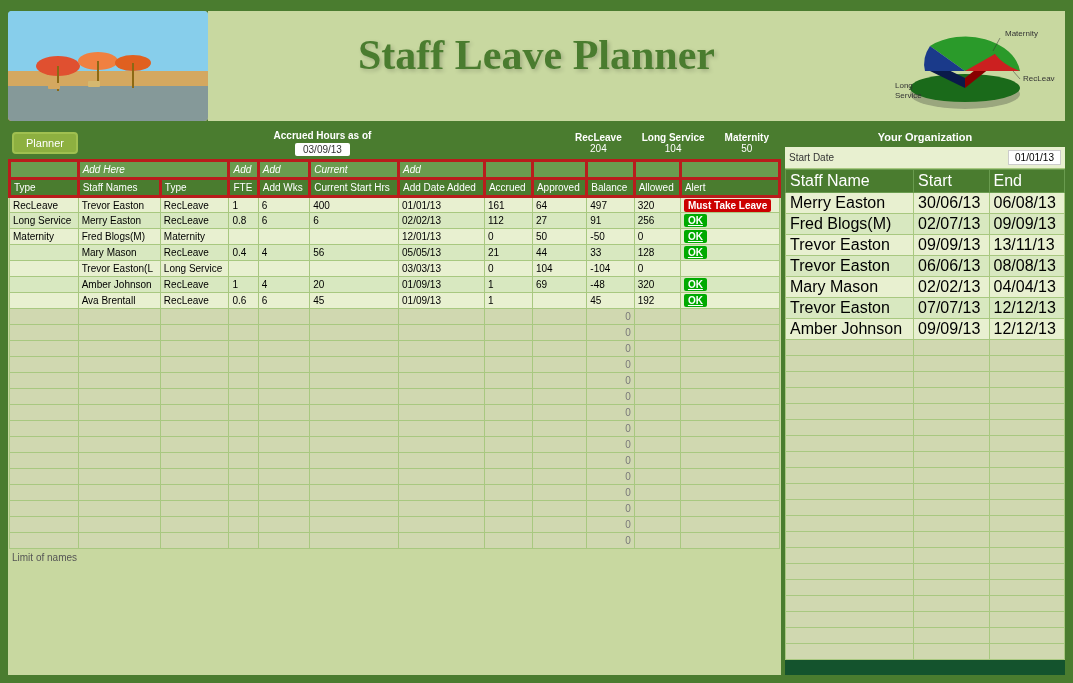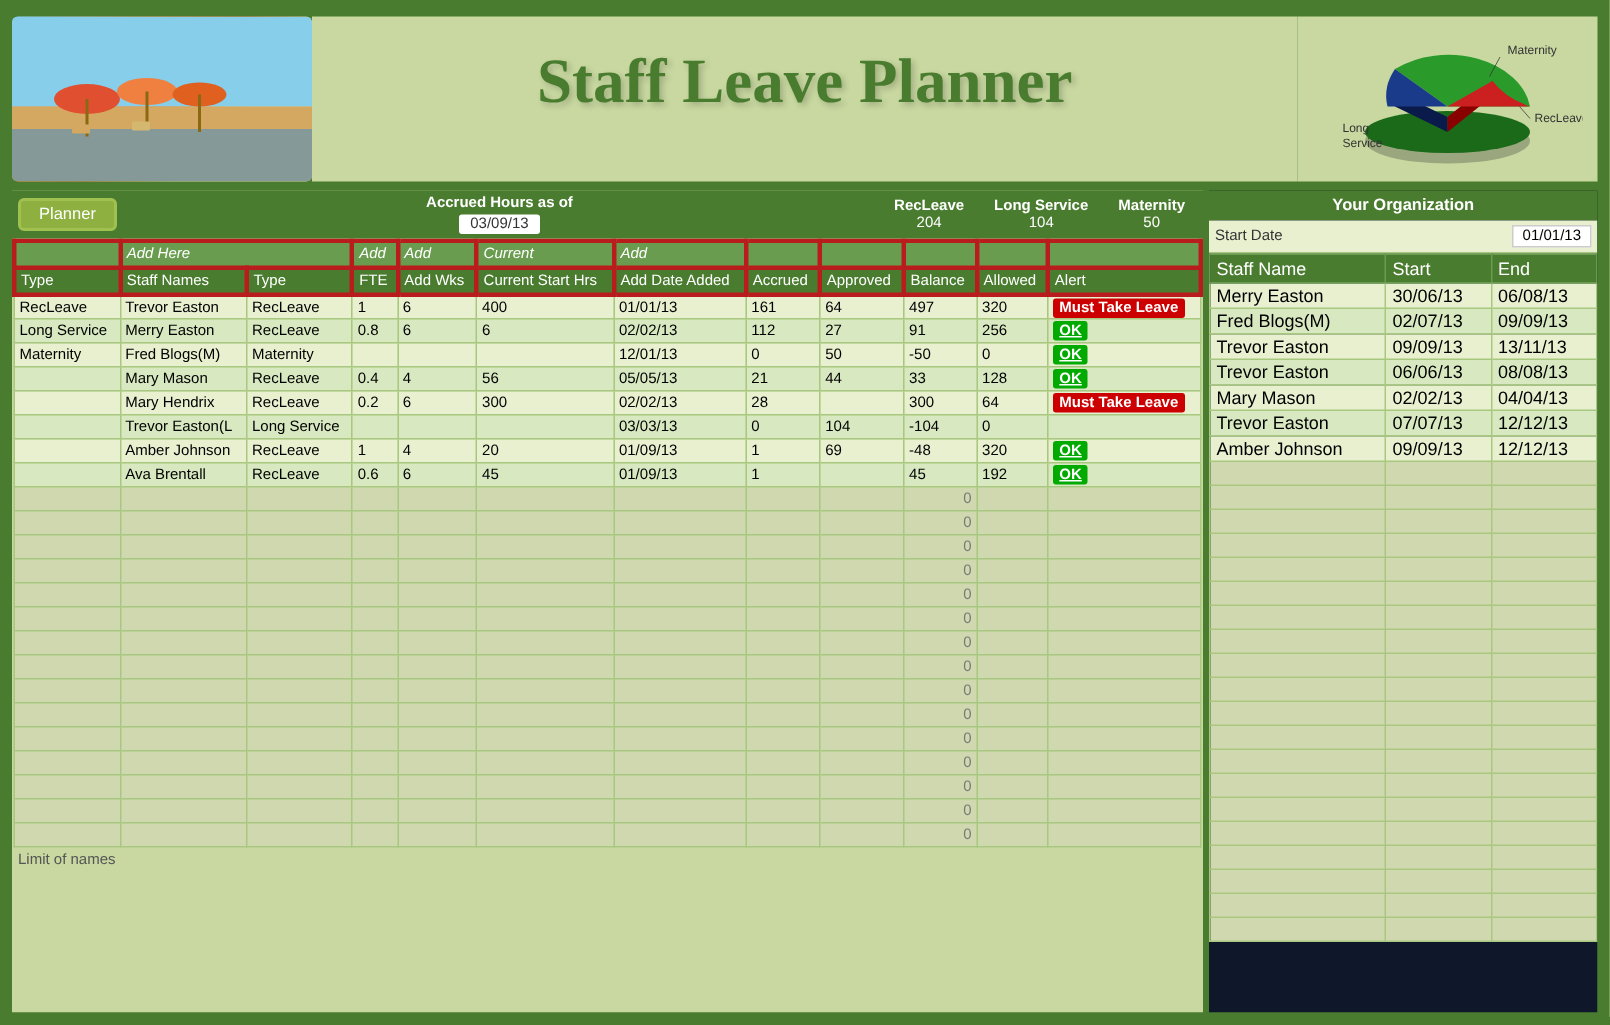--- a/index.html
+++ b/index.html
@@ -83,22 +83,22 @@
     .left-panel {
       flex: 1;
       background: #c8d8a0;
       display: flex;
       flex-direction: column;
       overflow: hidden;
     }
 
     
     .right-panel {
-      width: 259px;
-      background: #0f172a;
+      width: 280px;
+      background: #14532d;
       display: flex;
       flex-direction: column;
       overflow: hidden;
     }
 
     
     .planner-header {
       background: #4a7c2f;
       display: flex;
       align-items: center;
@@ -247,21 +247,21 @@
       background: white;
       border: 1px solid #ccc;
       padding: 1px 6px;
       font-size: 10px;
       margin-left: auto;
     }
 
     .org-table {
       width: 100%;
       border-collapse: collapse;
-      font-size: 12px;
+      font-size: 16px;
     }
 
     .org-table th {
       background: #4a7c2f;
       color: white;
       padding: 2px 4px;
       text-align: left;
       border: 1px solid #6a9c4f;
       font-weight: normal;
     }
@@ -488,34 +488,20 @@
       <td>RecLeave</td>
       <td>0.4</td>
       <td>4</td>
       <td>56</td>
       <td>05/05/13</td>
       <td>21</td>
       <td>44</td>
       <td>33</td>
       <td>128</td>
       <td><span class="alert-ok">OK</span></td>
-    </tr>
-              <tr>
-      <td></td>
-      <td>Mary Hendrix</td>
-      <td>RecLeave</td>
-      <td>0.2</td>
-      <td>6</td>
-      <td>300</td>
-      <td>02/02/13</td>
-      <td>28</td>
-      <td></td>
-      <td>300</td>
-      <td>64</td>
-      <td><span class="alert-must-take">Must Take Leave</span></td>
     </tr>
               <tr>
       <td></td>
       <td>Trevor Easton(L</td>
       <td>Long Service</td>
       <td></td>
       <td></td>
       <td></td>
       <td>03/03/13</td>
       <td>0</td>

